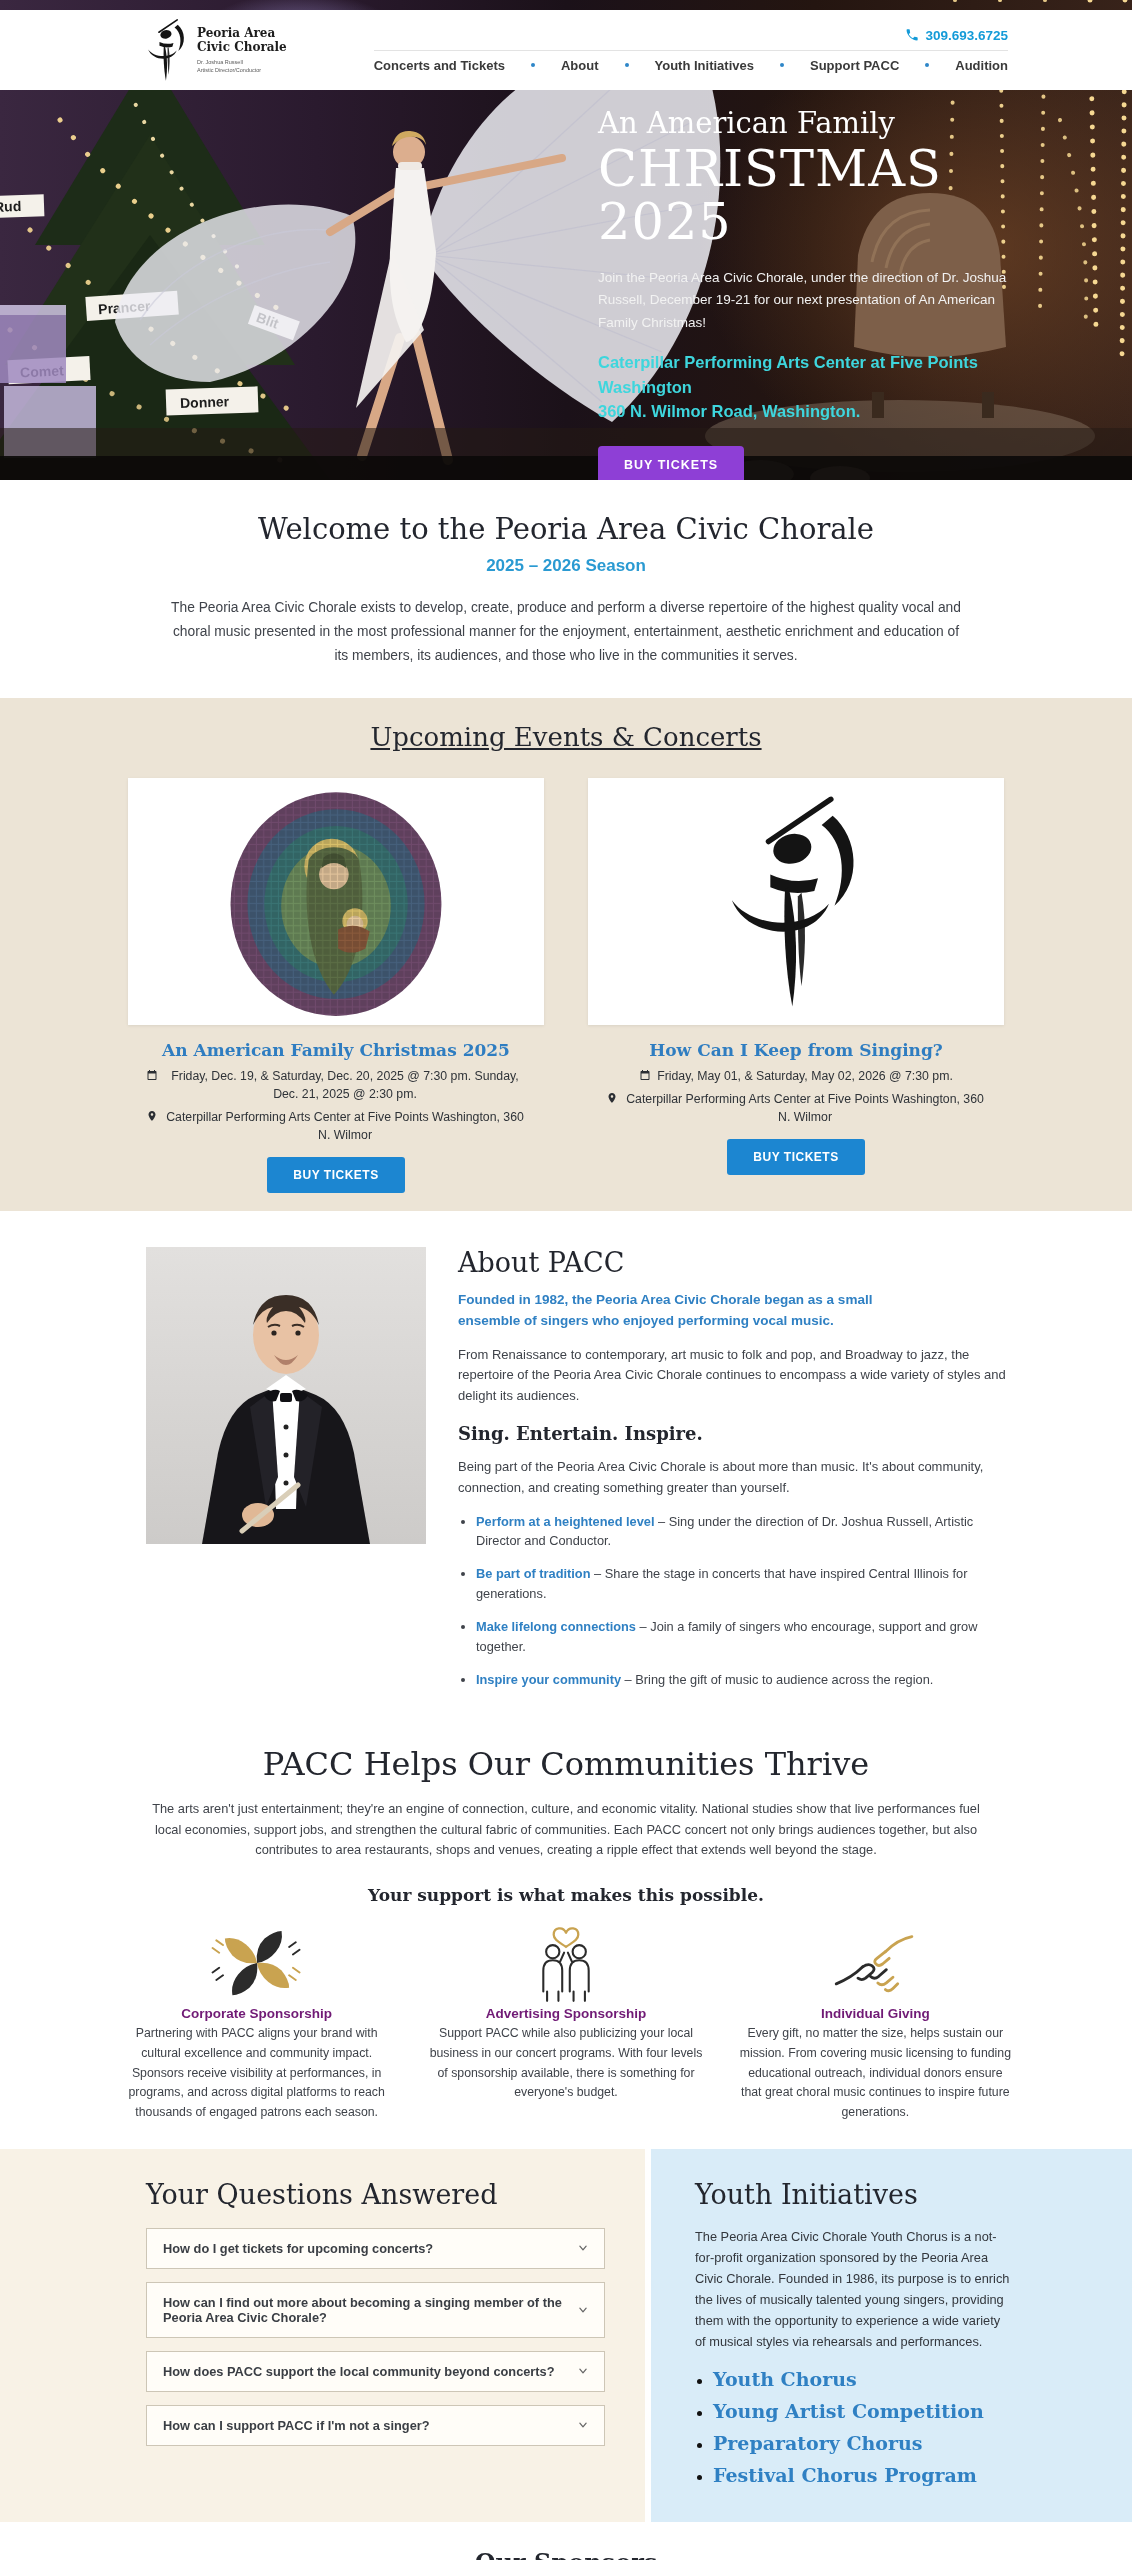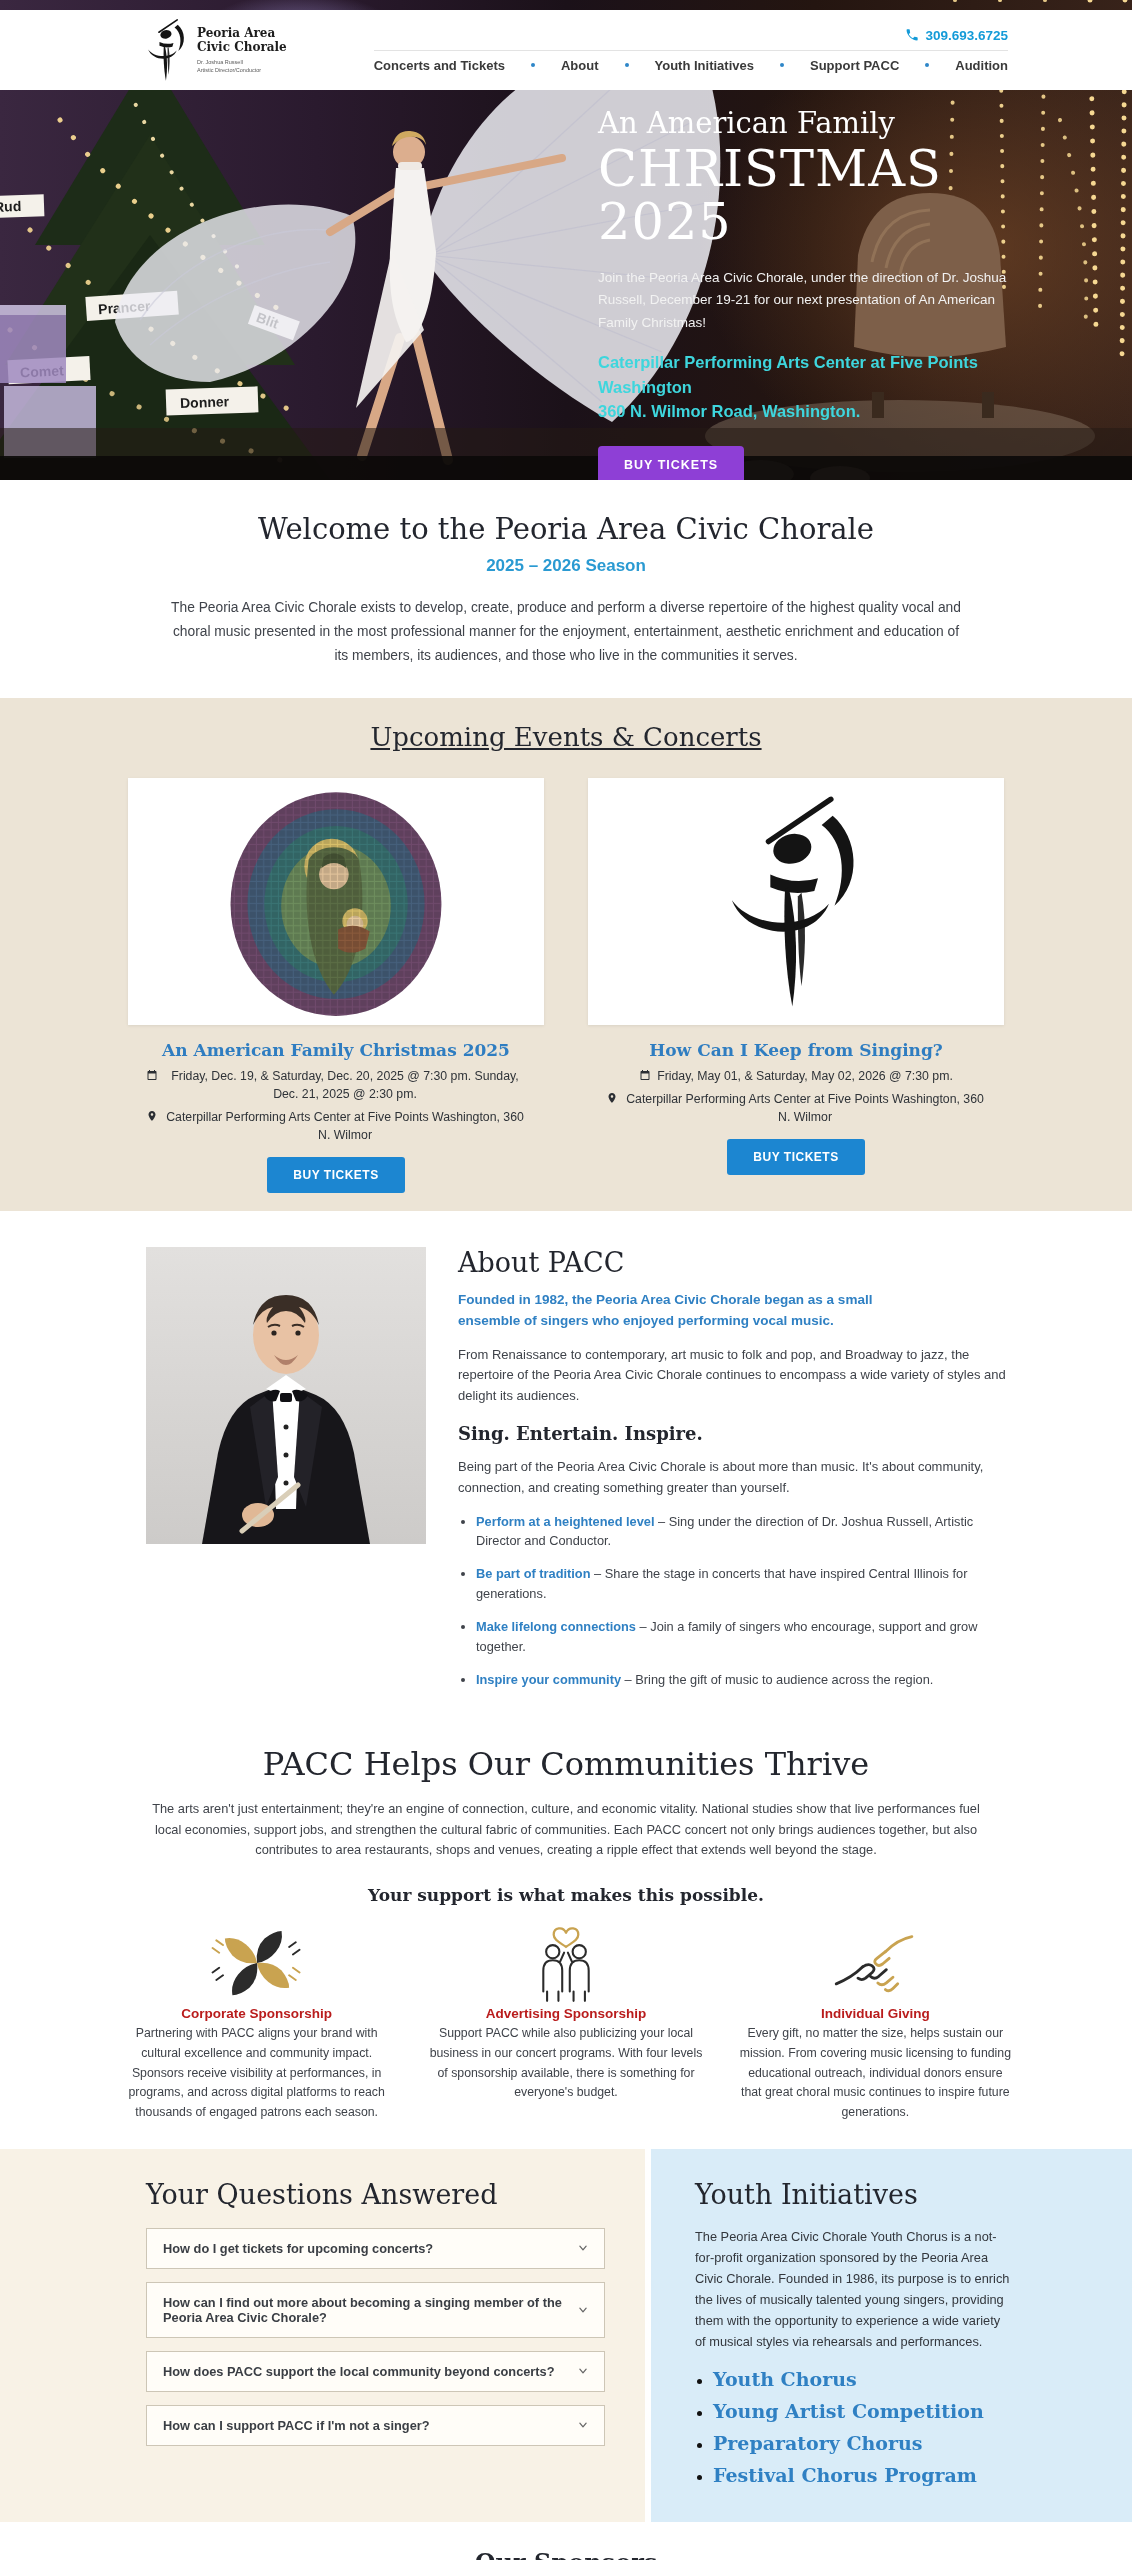--- a/index.html
+++ b/index.html
@@ -75,21 +75,21 @@
   .lead { color:#2f80c3; font-weight:600; }
 
   
   .communities { text-align:center; padding:26px 0 26px; }
   .communities h2 { font-family:"DejaVu Serif", serif; font-weight:400; font-size:32px; color:#23262e; margin:0; }
   .communities .intro { max-width:856px; margin:16px auto 0; font-size:12.8px; line-height:1.6; color:#3f434a; }
   .communities h3 { font-family:"DejaVu Serif", serif; font-size:17px; color:#23262e; margin:24px 0 0; }
   .cols { display:flex; justify-content:center; gap:32px; margin-top:20px; padding:0 118px; }
   .col { width:300px; font-size:12.3px; line-height:1.6; color:#3f434a; }
   .col-icon { height:78px; display:flex; align-items:center; justify-content:center; }
-  .col-title { color:#b91c1c; font-size:13.5px; font-weight:600; margin:10px 0 3px; }
+  .col-title { color:#701a75; font-size:13.5px; font-weight:600; margin:10px 0 3px; }
 
   
   .split { display:flex; gap:6px; min-height:296px; }
   .faq { width:645px; background:#f8f2e6; padding:30px 40px 38px 146px; }
   .faq h2 { font-family:"DejaVu Serif", serif; font-weight:400; font-size:27px; color:#23262e; margin:0 0 18px; }
   .acc {
     background:#fffdf8; border:1px solid #cdc6b6; padding:12px 16px; margin-bottom:13px;
     display:flex; justify-content:space-between; align-items:center; gap:12px;
     font-size:12.8px; font-weight:600; color:#3a3e44; cursor:pointer;
   }

